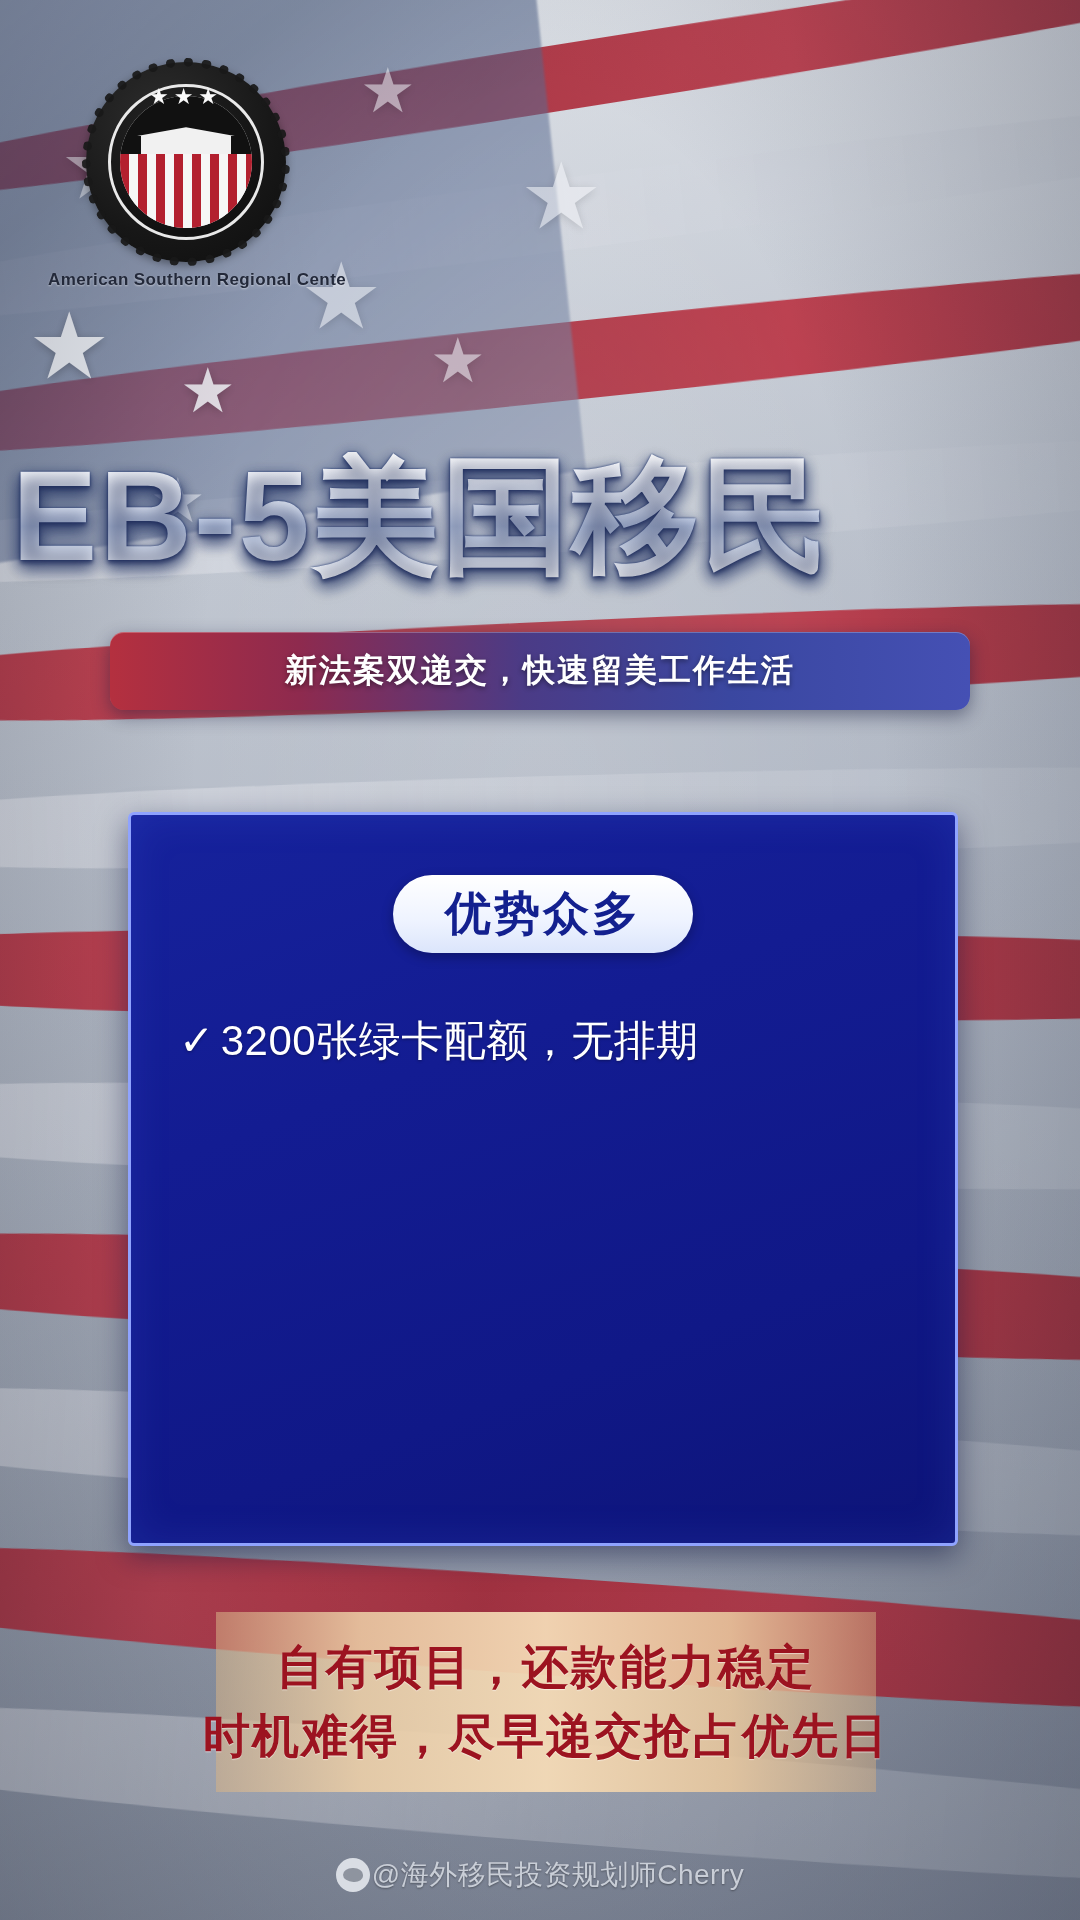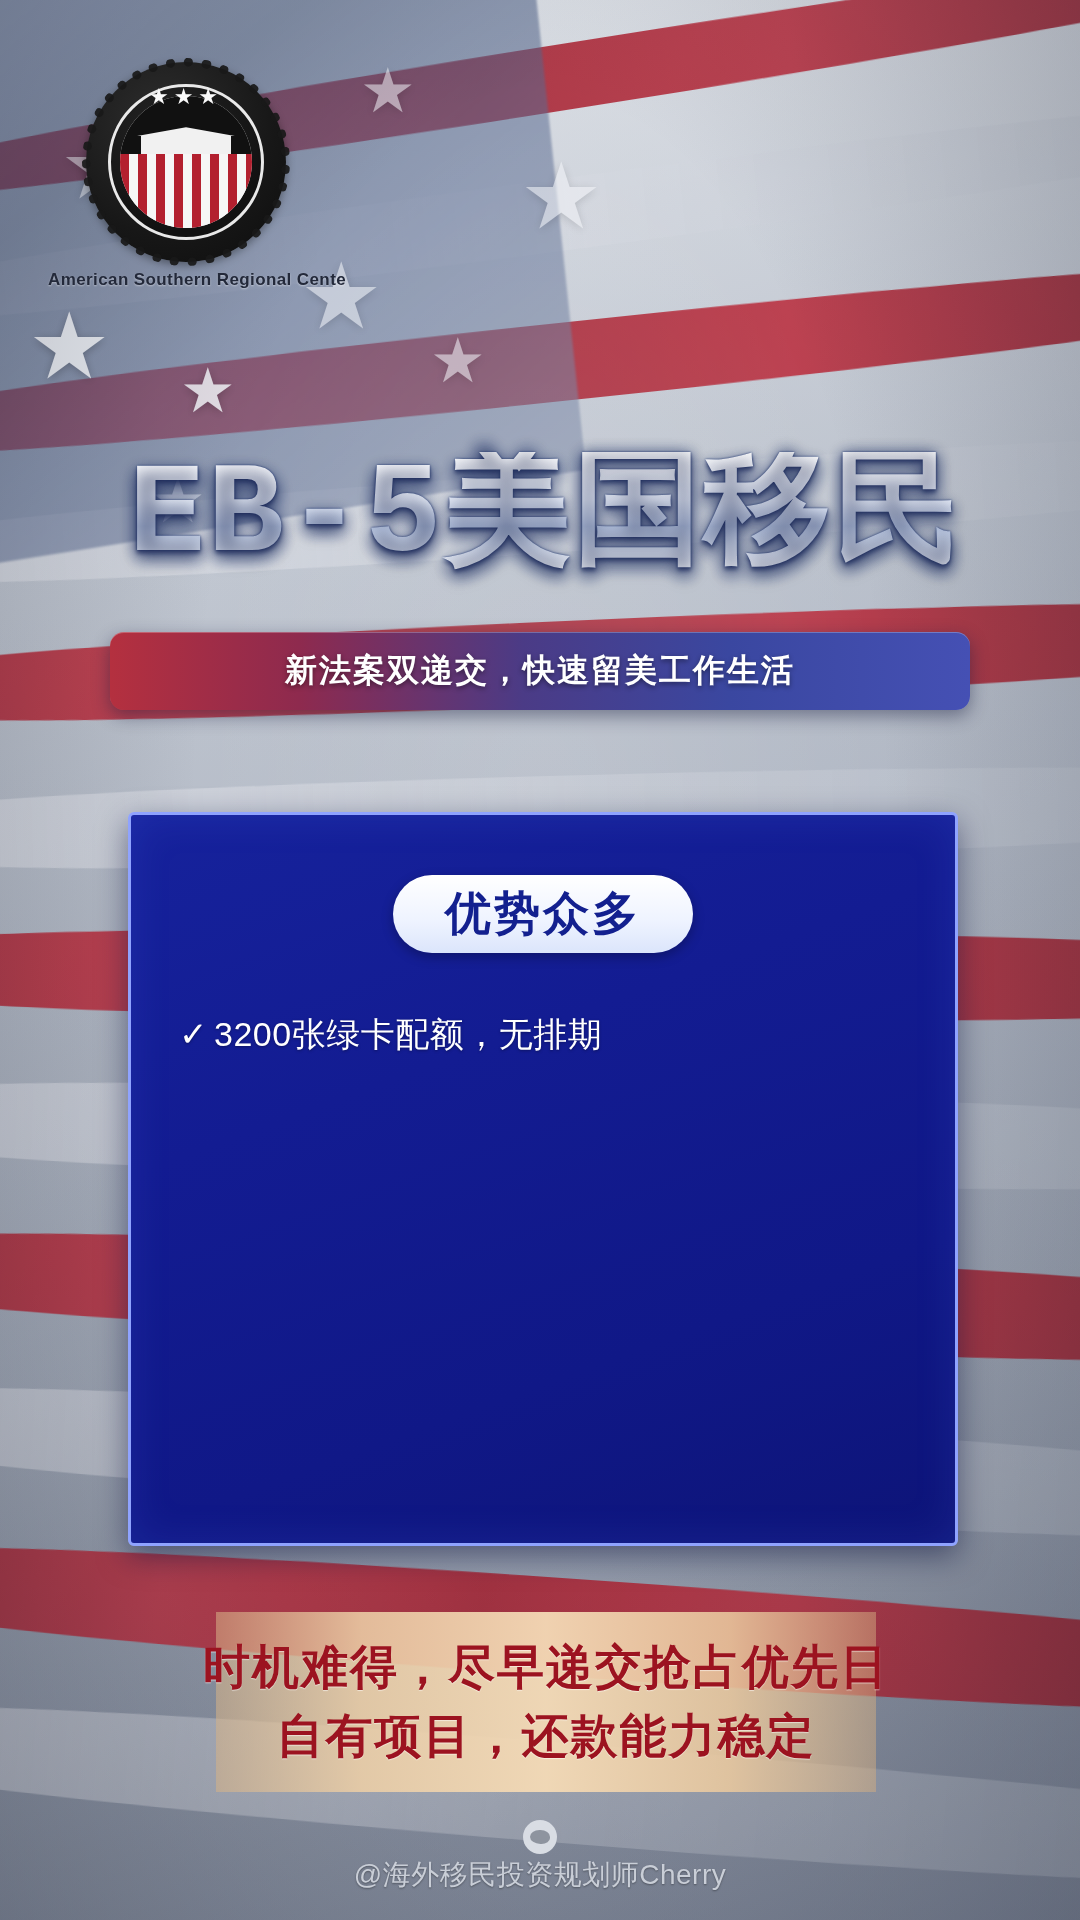--- a/index.html
+++ b/index.html
@@ -183,34 +183,33 @@
     text-shadow: 0 1px 2px rgba(255,255,255,0.45);
     white-space: nowrap;
   }
 
   
   .headline {
     position: absolute;
     left: 12px;
     right: 0;
     top: 452px;
-    text-align: center;
+    text-align: left;
     font-size: 128px;
     font-weight: 900;
     line-height: 1;
     letter-spacing: 2px;
     color: #eef3fb;
     background: linear-gradient(180deg, #ffffff 0%, #e8eefa 38%, #b9c7e2 58%, #ffffff 100%);
     -webkit-background-clip: text;
     background-clip: text;
     -webkit-text-fill-color: transparent;
     text-shadow: 0 6px 16px rgba(20,30,70,0.45);
     filter: drop-shadow(0 3px 2px rgba(25,35,80,0.55)) drop-shadow(0 0 1px #27407c);
     white-space: nowrap;
-    font-family: Liberation Mono, monospace;
   }
 
   
   .subbanner {
     position: absolute;
     left: 110px;
     top: 632px;
     width: 860px;
     height: 78px;
     border-radius: 14px;
@@ -264,21 +263,21 @@
   }
 
   .bullets {
     position: absolute;
     left: 48px;
     right: 40px;
     top: 192px;
   }
   .bullet {
     color: #ffffff;
-    font-size: 34px;
+    font-size: 42px;
     line-height: 1.62;
     margin-bottom: 26px;
     letter-spacing: 0.5px;
     text-shadow: 0 1px 3px rgba(0,0,0,0.35);
   }
   .bullet .tick {
     margin-right: 6px;
   }
 
   
@@ -308,21 +307,20 @@
   
   .watermark {
     position: absolute;
     left: 0;
     right: 0;
     bottom: 26px;
     display: flex;
     align-items: center;
     justify-content: center;
     gap: 2px;
-    flex-direction: column;
   }
   .wb-eye {
     width: 34px;
     height: 34px;
     border-radius: 50%;
     background: #d9dde4;
     position: relative;
     flex: none;
   }
   .wb-eye:before {
@@ -398,22 +396,22 @@
       <span>优势众多</span>
     </div>
     <div class="bullets">
       <div class="bullet">
         <span class="tick">✓</span><span>3200张绿卡配额，无排期</span>
       </div>
     </div>
   </div>
 
   <div class="bottom-banner">
+    <div class="line">自有项目，还款能力稳定</div>
     <div class="line">时机难得，尽早递交抢占优先日</div>
-    <div class="line">自有项目，还款能力稳定</div>
   </div>
 
   <div class="watermark">
     <div class="wb-eye"></div>
     <div class="wm-text">@海外移民投资规划师Cherry</div>
   </div>
 
 </div>
 
 </body></html>

